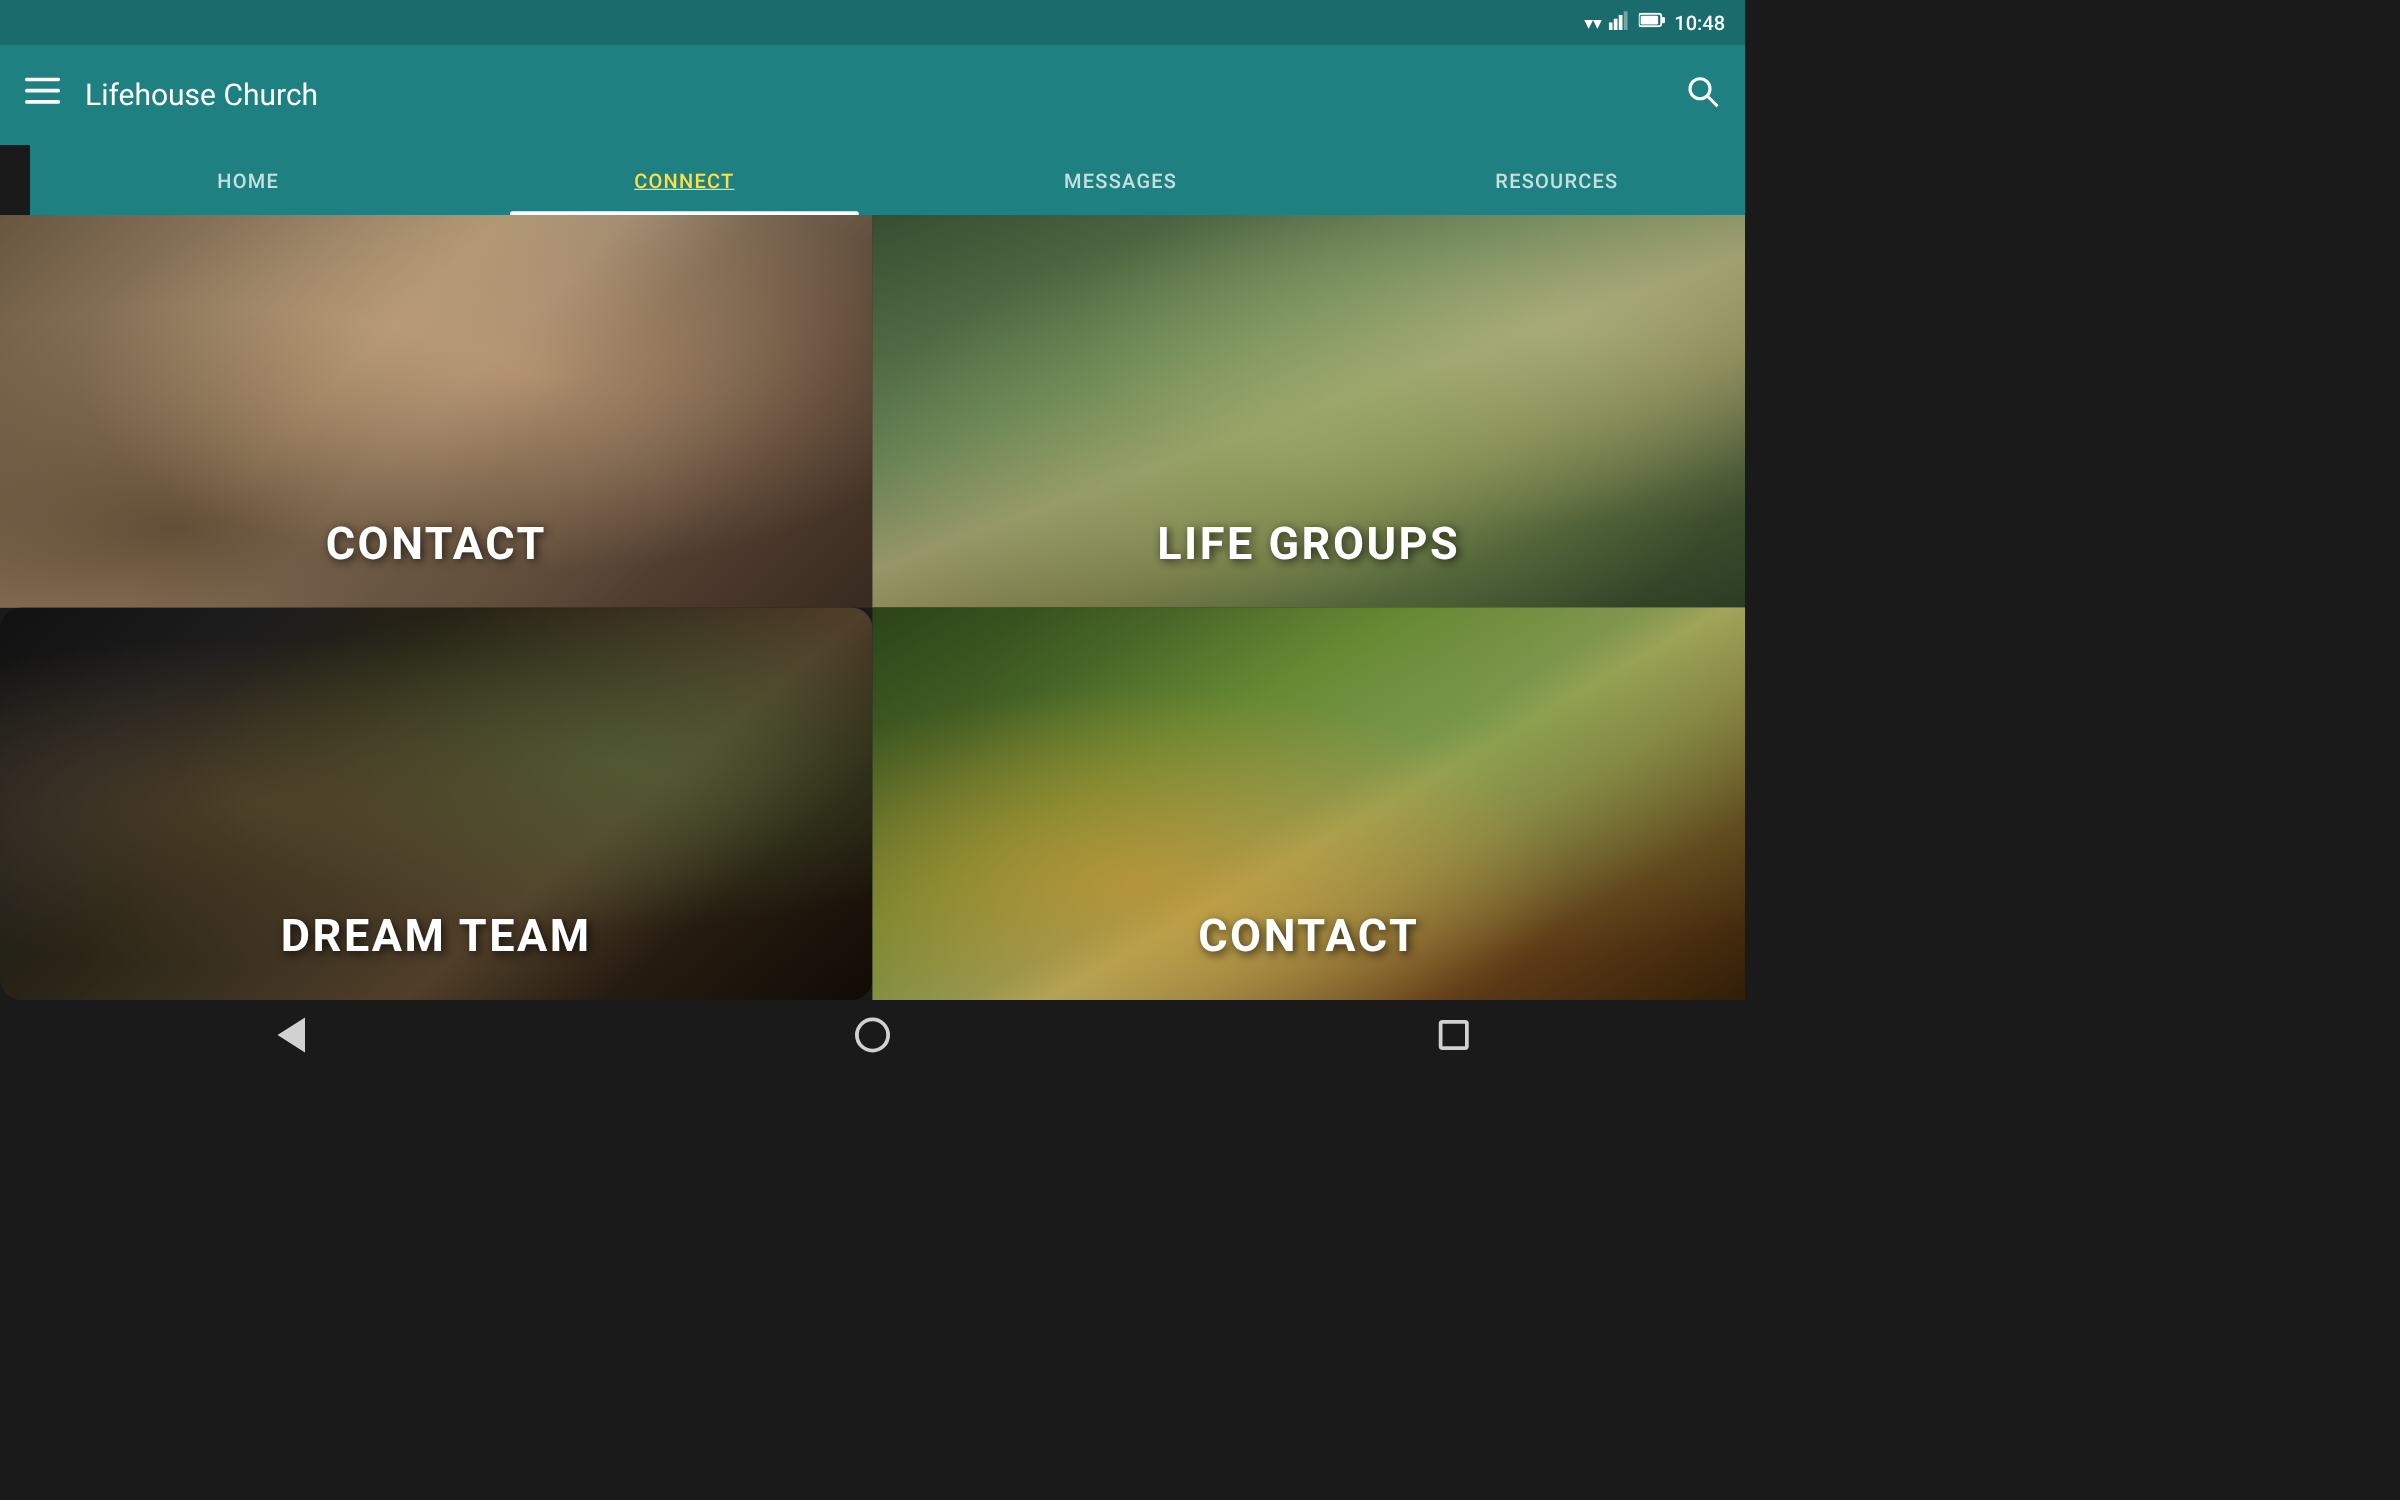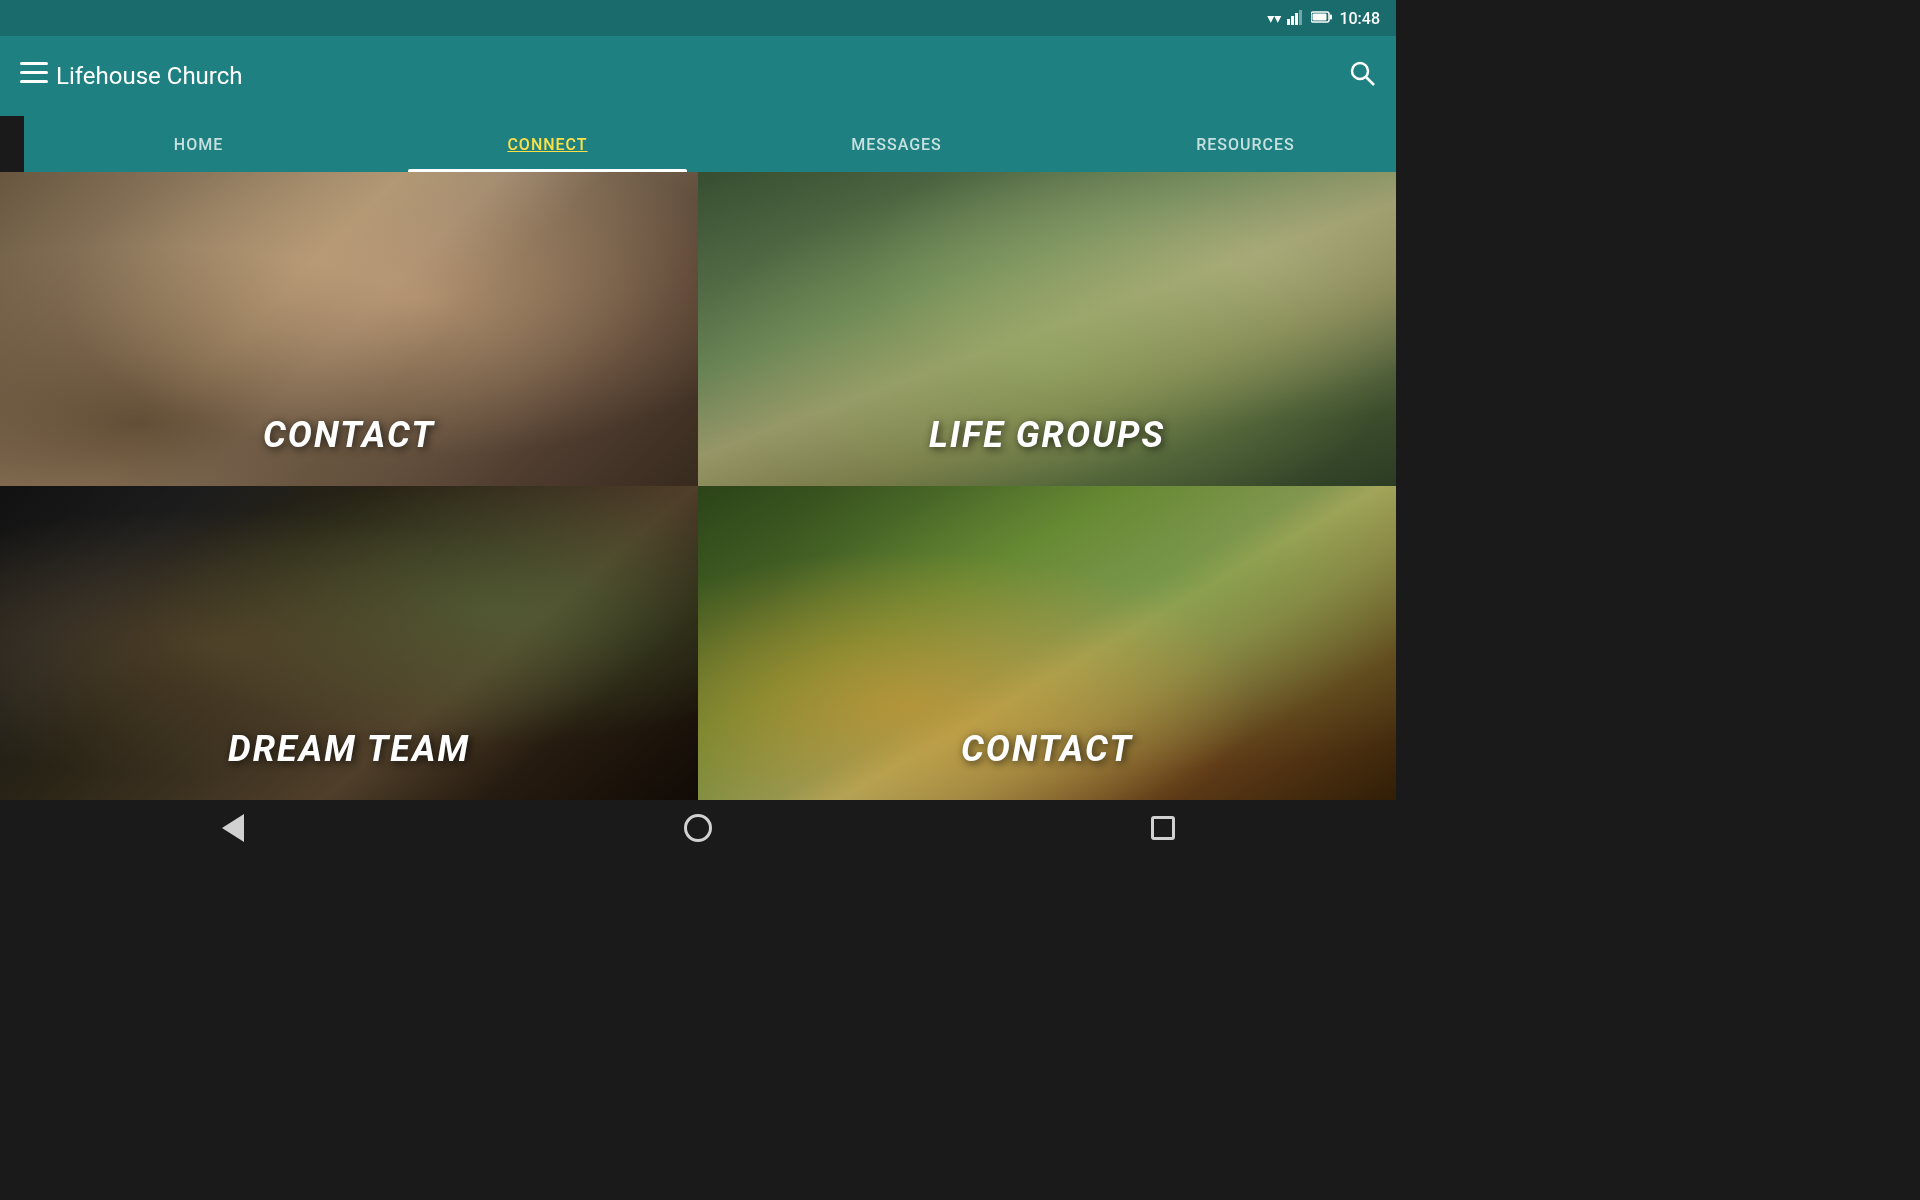--- a/index.html
+++ b/index.html
@@ -44,21 +44,21 @@
       height: 80px;
       background: #1e8080;
       display: flex;
       align-items: center;
       padding: 0 20px;
       justify-content: space-between;
     }
     .app-bar-left {
       display: flex;
       align-items: center;
-      gap: 8px;
+      gap: 20px;
       justify-content: flex-end;
     }
     .hamburger-icon {
       color: white;
       font-size: 24px;
       cursor: pointer;
     }
     .app-title {
       color: white;
       font-size: 24px;
@@ -107,21 +107,20 @@
       border-radius: 2px 2px 0 0;
     }
 
     
     .content-grid {
       width: 100%;
       height: calc(856px - 36px - 80px - 56px - 56px);
       display: grid;
       grid-template-columns: 1fr 1fr;
       grid-template-rows: 1fr 1fr;
-      font-style: italic;
     }
 
     .grid-cell {
       position: relative;
       overflow: hidden;
       cursor: pointer;
     }
 
     
     .cell-contact {
@@ -131,20 +130,21 @@
     }
     .cell-life-groups {
       background:
         linear-gradient(rgba(0,0,0,0.25), rgba(0,0,0,0.25)),
         linear-gradient(160deg, #4a6741 0%, #6b8c5a 20%, #8aad70 35%, #c8c88a 50%, #a0a060 65%, #5a7040 80%, #3a5030 100%);
     }
     .cell-dream-team {
       background:
         linear-gradient(rgba(0,0,0,0.35), rgba(0,0,0,0.35)),
         linear-gradient(140deg, #1a1a1a 0%, #2c2c2c 20%, #3d3520 35%, #5a4a30 50%, #7a6040 65%, #3a2a18 80%, #1a1008 100%);
+      border-radius: 17px;
     }
     .cell-events {
       background:
         linear-gradient(rgba(0,0,0,0.25), rgba(0,0,0,0.25)),
         linear-gradient(150deg, #3a5a20 0%, #5a8030 20%, #8ab040 35%, #b8c870 50%, #e8e080 55%, #c8b060 65%, #805020 80%, #402808 100%);
     }
 
     
     .cell-contact::before {
       content: '';

